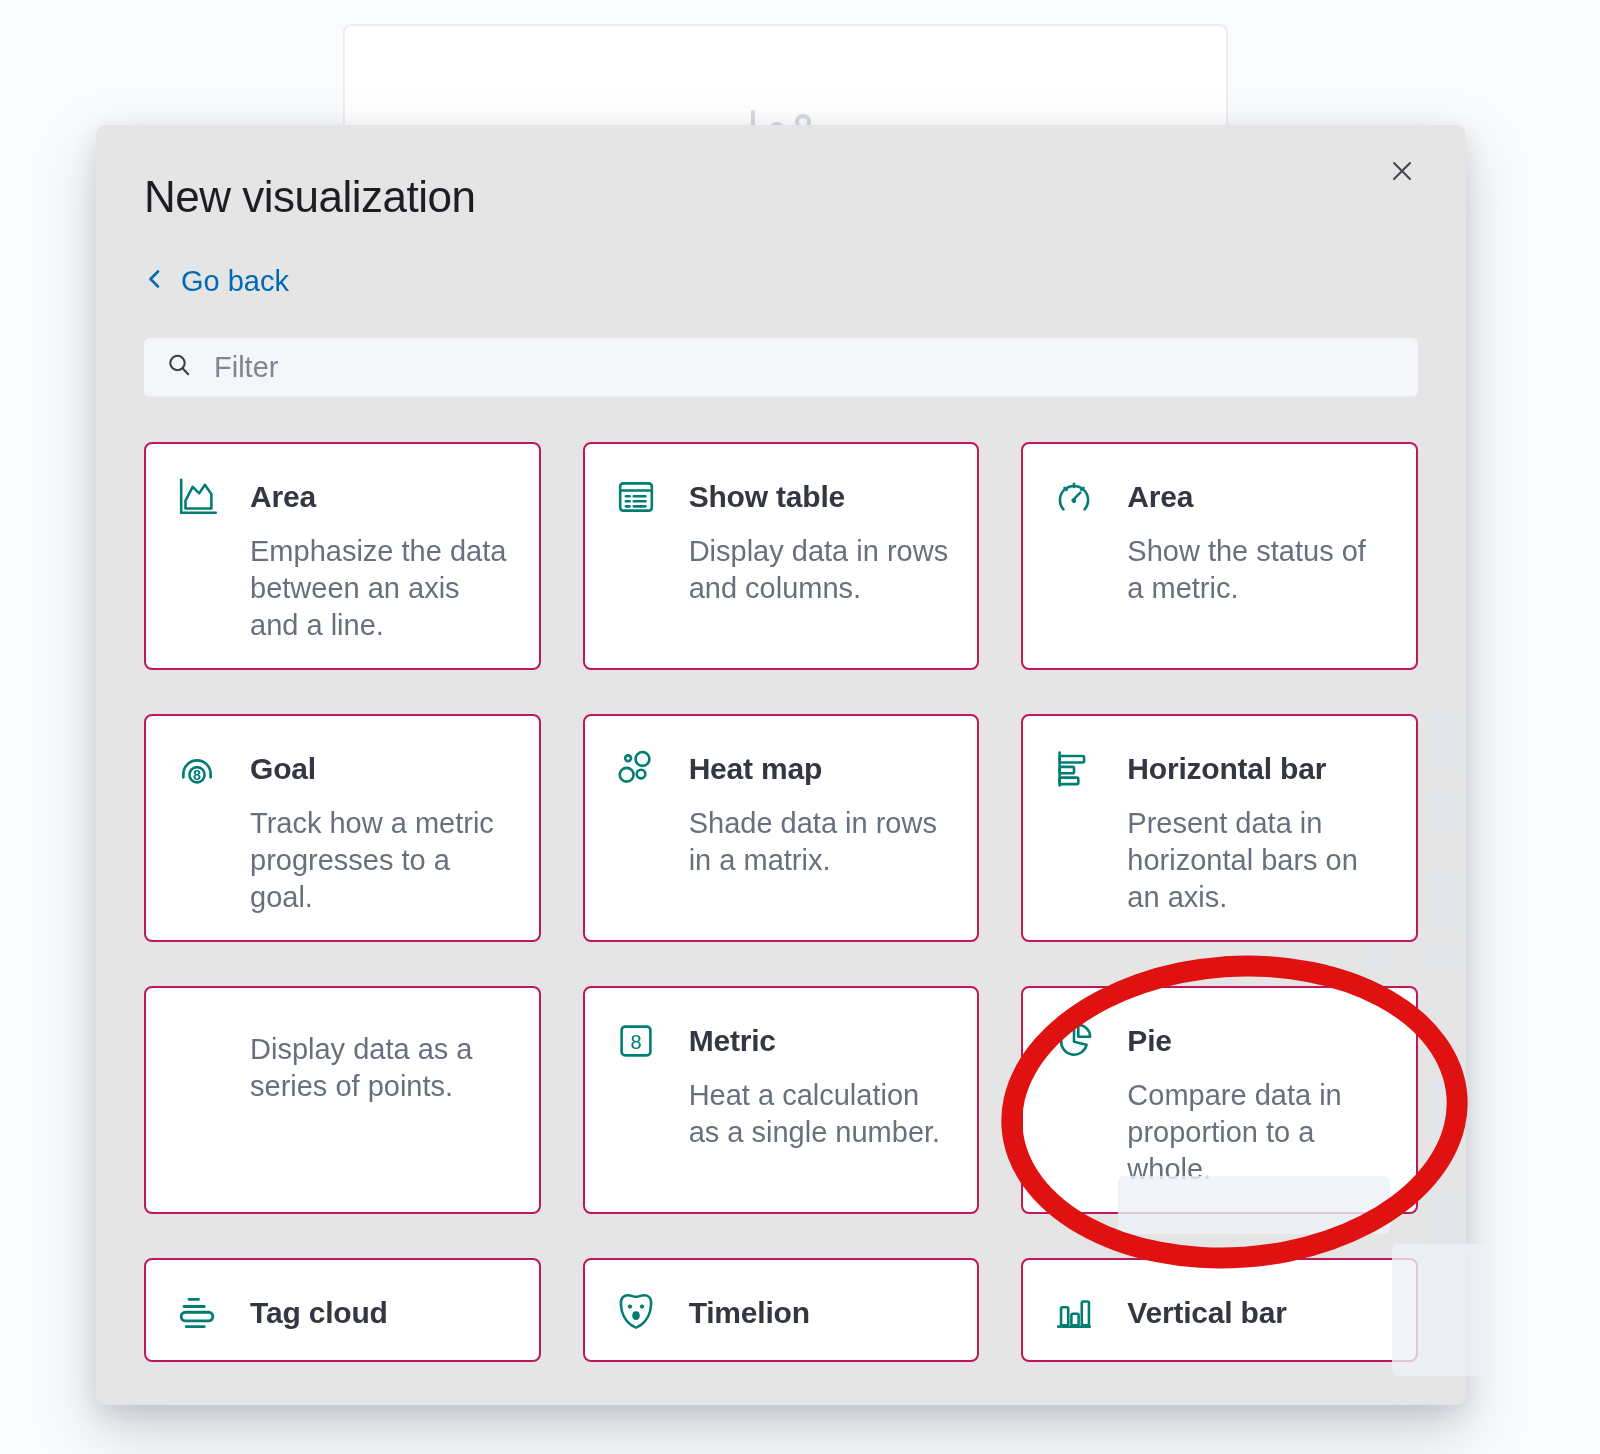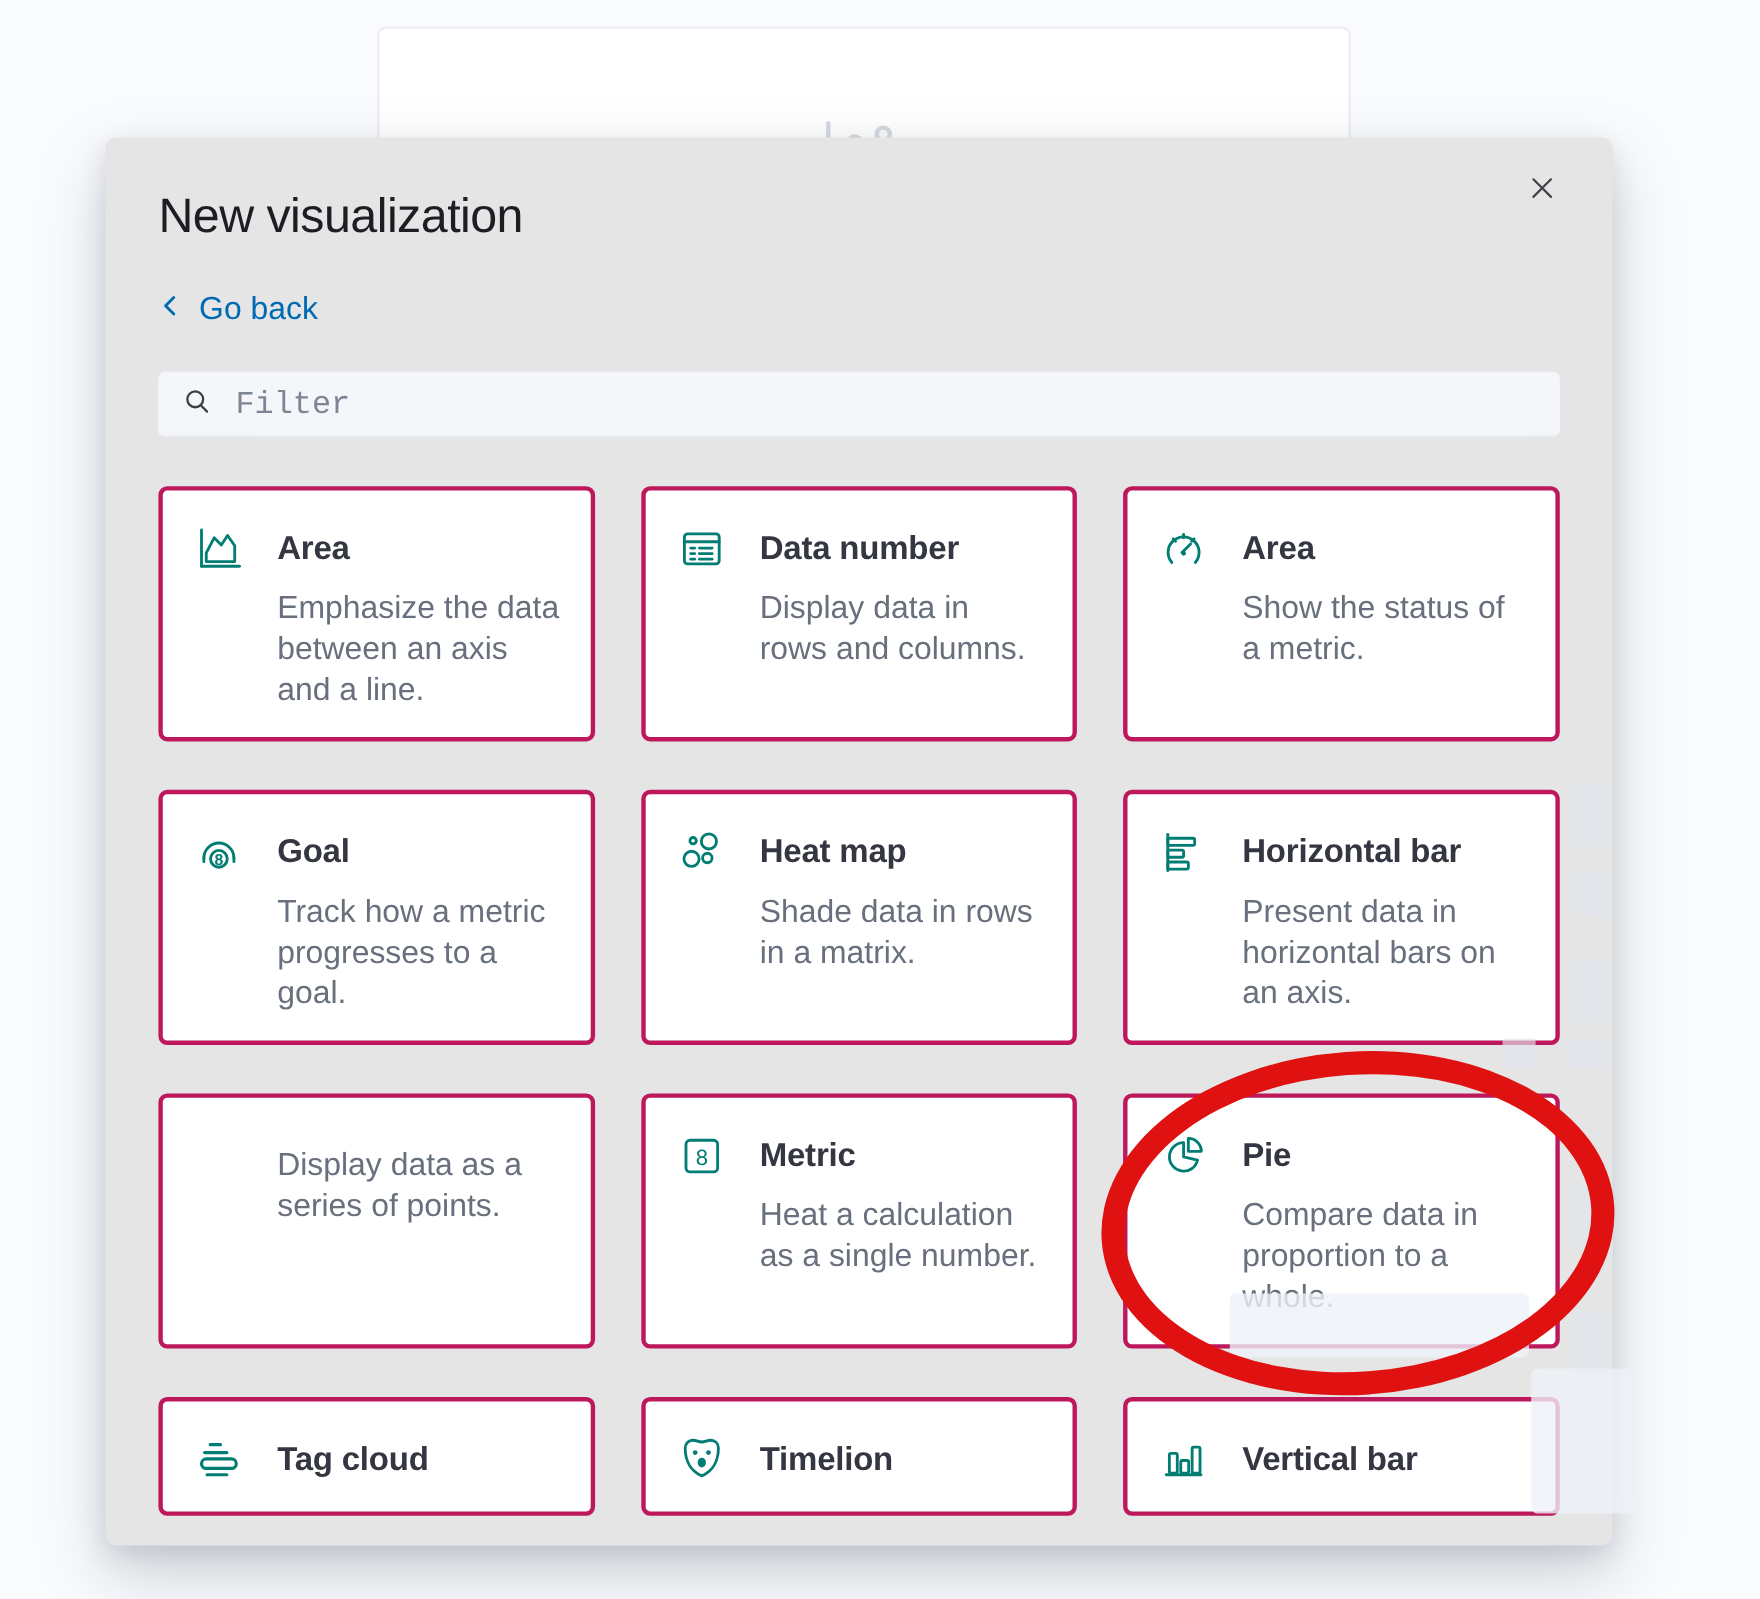--- a/index.html
+++ b/index.html
@@ -40,31 +40,31 @@
   }
   .back-link svg{flex:0 0 auto;}
   .filter-bar{
     margin-top:40px;height:58px;background:#f4f6fa;border-radius:6px;
     display:flex;align-items:center;gap:18px;padding:0 20px;
     border-bottom:2px solid #e7eaf1;
   }
   .filter-bar svg{color:#3c3f46;flex:0 0 auto;}
   .filter-input{
     flex:1;border:none;background:transparent;outline:none;
-    font-size:29px;color:#343741;font-family:Liberation Mono, monospace;
+    font-size:29px;color:#343741;font-family:Liberation Sans, sans-serif;
   }
   .filter-input::placeholder{color:#7e8694;opacity:1;}
 
   
   .card-grid{
     margin-top:44px;display:grid;grid-template-columns:repeat(3,1fr);
     gap:44px 42px;align-items:stretch;
   }
   .vis-card{
-    background:#fff;border:4px solid #be185d;border-radius:8px;
+    background:#fff;border:2px solid #be185d;border-radius:8px;
     padding:30px 26px 24px 28px;cursor:pointer;box-sizing:border-box;
   }
   .card-head{display:flex;align-items:center;gap:30px;}
   .card-icon{width:46px;height:46px;flex:0 0 46px;color:var(--teal,#017D73);}
   .card-icon svg{width:46px;height:46px;display:block;}
   .card-title{font-size:30px;font-weight:700;color:#343741;letter-spacing:-.2px;}
   .card-desc{
     margin:13px 0 0 76px;font-size:29px;line-height:37px;color:#69707d;
   }
 
@@ -150,21 +150,21 @@
                 <rect x="5" y="6.5" width="22" height="19" rx="2"></rect>
                 <path d="M5 11.5h22"></path>
                 <path d="M9 15.5h2.5"></path>
                 <path d="M14.5 15.5h8"></path>
                 <path d="M9 19h2.5"></path>
                 <path d="M14.5 19h8"></path>
                 <path d="M9 22.5h2.5"></path>
                 <path d="M14.5 22.5h8"></path>
               </svg>
             </span>
-      <span class="card-title">Data number</span>
+      <span class="card-title">Show table</span>
     </div>
     <div class="card-desc">Display data in rows and columns.</div>
   </div>
         <div class="vis-card">
     <div class="card-head">
       <span class="card-icon">
               <svg viewBox="0 0 32 32" fill="none" stroke="currentColor" stroke-width="1.8" stroke-linecap="round" stroke-linejoin="round">
                 <path d="M8.6 24.6a9.8 9.8 0 1 1 14.8 0"></path>
                 <path d="M16 6.8v2.2"></path>
                 <path d="M9.4 9.6l1.5 1.5"></path>

